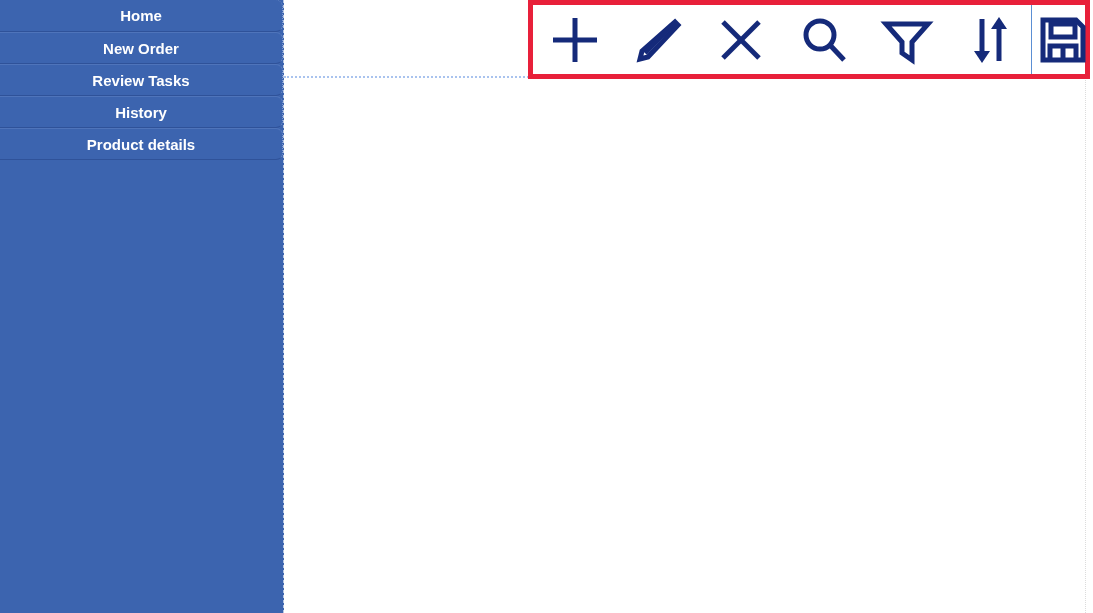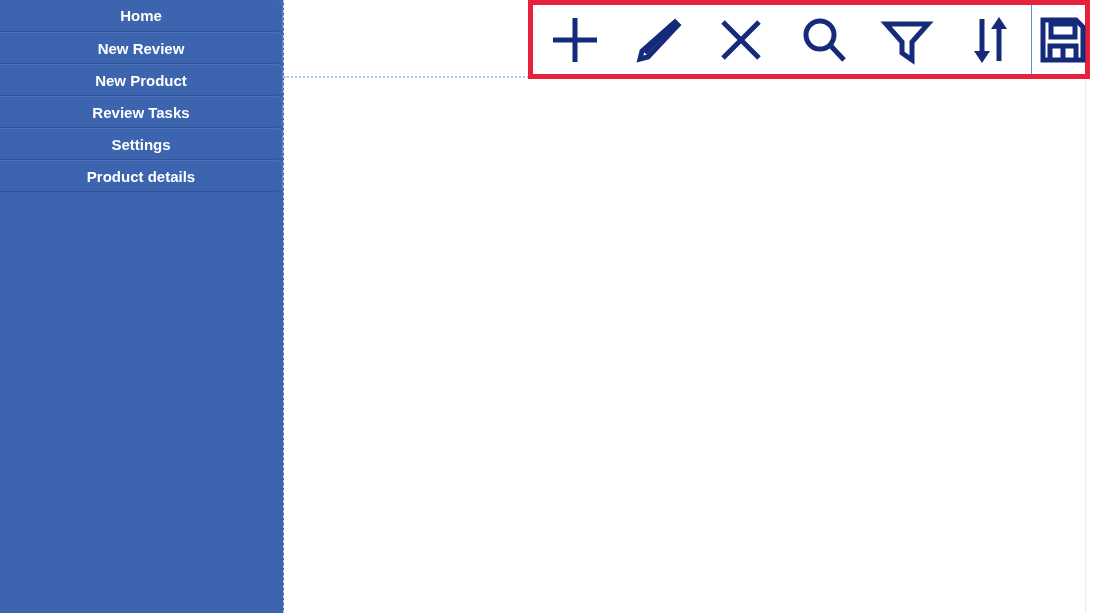--- a/index.html
+++ b/index.html
@@ -154,30 +154,27 @@
 <body>
 
 <div id="app-root">
 
   <nav id="sidebar">
 
     <div class="nav-item">
       <span class="nav-label">Home</span>
     </div>
     <div class="nav-item">
-      <span class="nav-label">New Review</span>
-    </div>
-    <div class="nav-item">
-      <span class="nav-label">New Product</span>
+      <span class="nav-label">New Order</span>
     </div>
     <div class="nav-item">
       <span class="nav-label">Review Tasks</span>
     </div>
     <div class="nav-item">
-      <span class="nav-label">Settings</span>
+      <span class="nav-label">History</span>
     </div>
     <div class="nav-item">
       <span class="nav-label">Product details</span>
     </div>
 
     <div id="nav-filler"></div>
   </nav>
 
   <main id="content">
     <span></span>

